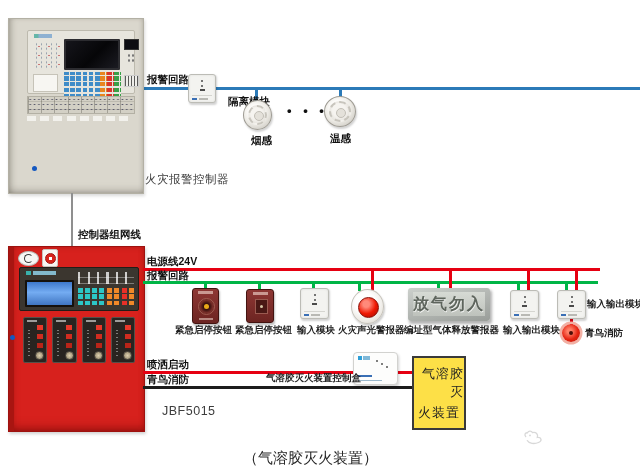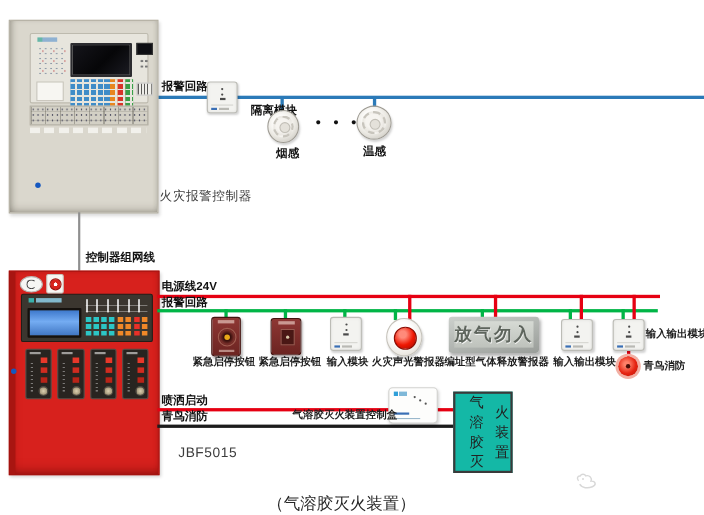--- a/index.html
+++ b/index.html
@@ -107,22 +107,22 @@
     background:radial-gradient(circle at 42% 40%,#ff8068 0 15%,#e62412 55%,#b51404 100%);
     box-shadow:0 0 0 2.5px #f2b0a4;}
   .bell:after{content:"";position:absolute;left:50%;top:50%;width:4px;height:4px;margin:-2px 0 0 -2px;border-radius:50%;background:#4c0d06;}
   .ctrlbox{position:absolute;left:353px;top:352px;width:43px;height:31px;background:#fdfdfc;border:1px solid #d2d2cf;border-radius:4px;
     box-shadow:1px 2px 3px rgba(0,0,0,.18);}
   .cb-logo{position:absolute;left:4px;top:3px;width:12px;height:4px;background:linear-gradient(90deg,#2f9fd8 0 4px,transparent 4px 5px,#7fb8d8 5px 100%);}
   .cb-dots{position:absolute;left:22px;top:7px;width:2px;height:2px;border-radius:50%;background:#555;
     box-shadow:5px 3px 0 #555,10px 6px 0 #555;}
   .cb-line{position:absolute;left:4px;bottom:7px;width:14px;height:2px;background:#3a6fb5;}
   .cb-line2{position:absolute;left:4px;bottom:3px;width:24px;height:1.5px;background:#9ab8cc;}
-  .aerosol-box{position:absolute;left:412px;top:356px;width:50px;height:70px;background:#14b8a6;border:2px solid #3a3a3a;
-    display:flex;flex-direction:row;align-items:center;justify-content:center;gap:3px;
+  .aerosol-box{position:absolute;left:412px;top:356px;width:50px;height:70px;background:#fde047;border:2px solid #3a3a3a;
+    display:flex;flex-direction:column;align-items:center;justify-content:center;gap:3px;
     font-size:13px;color:#222;font-weight:500;letter-spacing:1px;}
   
   .title1{position:absolute;left:239px;top:430px;font-size:17px;color:#262626;letter-spacing:.5px;font-family:"Liberation Serif","DejaVu Serif",serif;}
   .title2{position:absolute;left:243px;top:449px;font-size:15px;color:#262626;font-family:"Liberation Serif","DejaVu Serif",serif;}
   .watermark{position:absolute;left:521px;top:427px;display:flex;align-items:center;gap:3px;color:#d6d6d6;}
   .watermark .wm-text{font-size:17.5px;font-weight:500;letter-spacing:1px;color:#d6d6d6;}
   .dots3{position:absolute;left:287px;top:103px;font-size:13px;font-weight:bold;letter-spacing:4px;color:#111;}
 </style>
 </head>
 <body>

